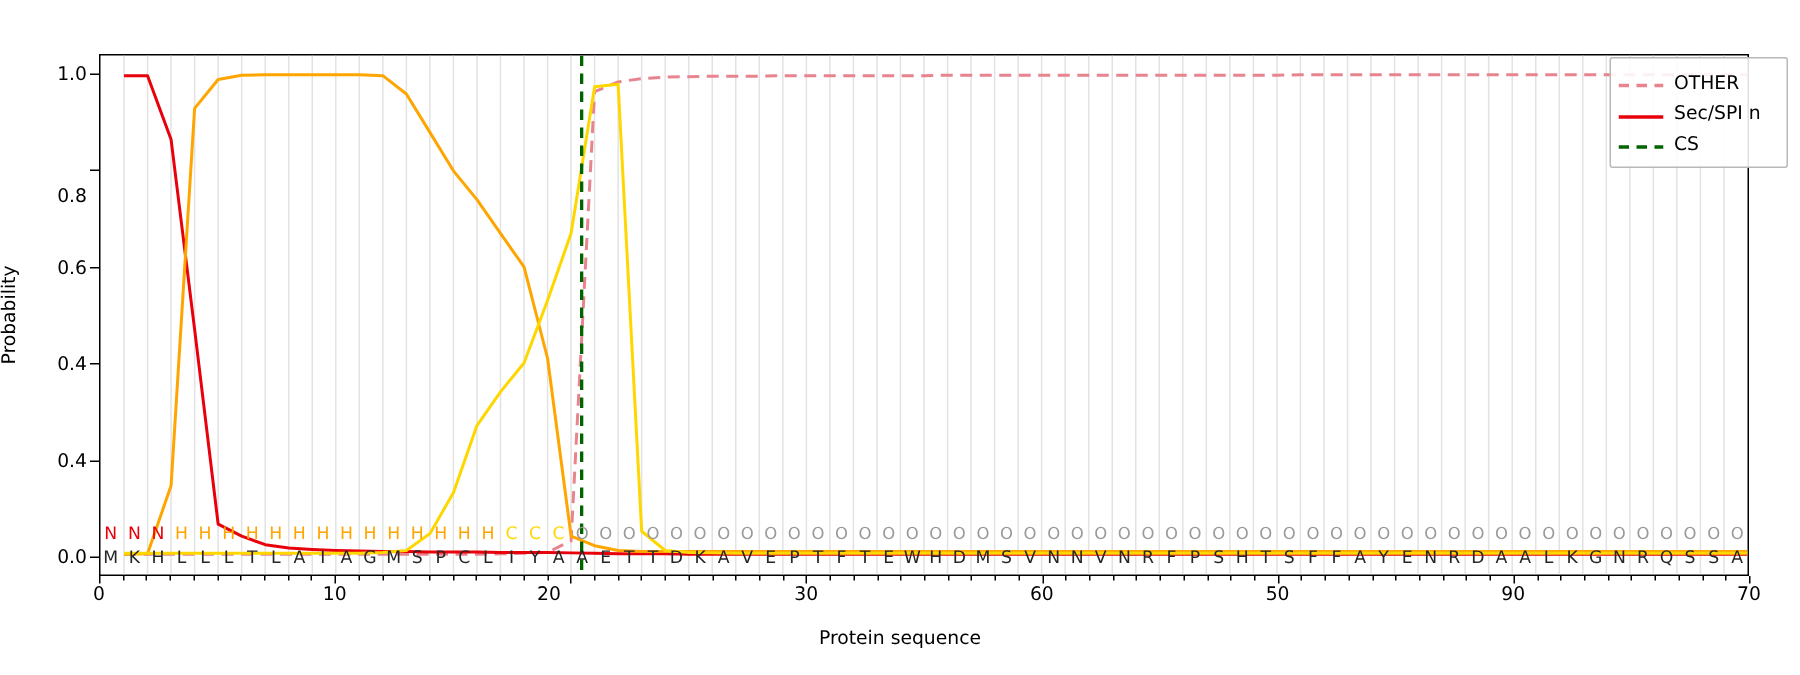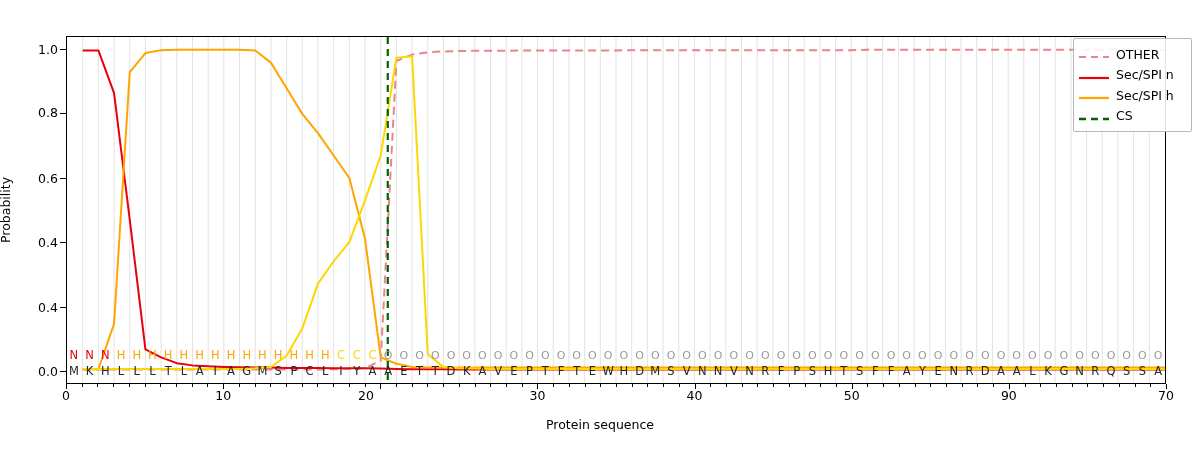--- a/index.html
+++ b/index.html
@@ -57,35 +57,35 @@
 
   <div id="ytick-layer">
       <div class="ytickwrap" style="top: 371.111px;">0.0</div>
       <div class="ytickmark" style="top: 371.111px;"></div>
       <div class="ytickwrap" style="top: 306.667px;">0.4</div>
       <div class="ytickmark" style="top: 306.667px;"></div>
       <div class="ytickwrap" style="top: 242.222px;">0.4</div>
       <div class="ytickmark" style="top: 242.222px;"></div>
       <div class="ytickwrap" style="top: 177.778px;">0.6</div>
       <div class="ytickmark" style="top: 177.778px;"></div>
-      <div class="ytickwrap" style="top: 112px;">0.8</div>
+      <div class="ytickwrap" style="top: 130px;">0.8</div>
       <div class="ytickmark" style="top: 113.333px;"></div>
       <div class="ytickwrap" style="top: 48.8889px;">1.0</div>
       <div class="ytickmark" style="top: 48.8889px;"></div>
     </div>
   <div id="xtick-layer">
       <div class="xtickwrap" style="left: 66px;">0</div>
       <div class="xtickmark" style="left: 66px;"></div>
       <div class="xtickwrap" style="left: 223.143px;">10</div>
       <div class="xtickmark" style="left: 223.143px;"></div>
       <div class="xtickwrap" style="left: 366px;">20</div>
       <div class="xtickmark" style="left: 380.286px;"></div>
       <div class="xtickwrap" style="left: 537.429px;">30</div>
       <div class="xtickmark" style="left: 537.429px;"></div>
-      <div class="xtickwrap" style="left: 694.571px;">40</div>
+      <div class="xtickwrap" style="left: 694.571px;">60</div>
       <div class="xtickmark" style="left: 694.571px;"></div>
       <div class="xtickwrap" style="left: 851.714px;">50</div>
       <div class="xtickmark" style="left: 851.714px;"></div>
       <div class="xtickwrap" style="left: 1008.86px;">90</div>
       <div class="xtickmark" style="left: 1008.86px;"></div>
       <div class="xtickwrap" style="left: 1166px;">70</div>
       <div class="xtickmark" style="left: 1166px;"></div>
       <div class="xminormark" style="left: 81.7143px;"></div>
       <div class="xminormark" style="left: 97.4286px;"></div>
       <div class="xminormark" style="left: 113.143px;"></div>
@@ -385,25 +385,19 @@
         <span class="leglabel">OTHER</span>
       </div>
       <div class="legrow">
         <span class="legswatchbox"><svg width="30" height="12">
             <line x1="0" x2="30" y1="6" y2="6" stroke="#e8000b" stroke-width="2.2"></line>
           </svg></span>
         <span class="leglabel">Sec/SPI n</span>
       </div>
       <div class="legrow">
         <span class="legswatchbox"><svg width="30" height="12">
-            <line x1="0" x2="30" y1="6" y2="6" stroke="#ffa500" stroke-width="2.2"></line>
-          </svg></span>
-        <span class="leglabel">Sec/SPI h</span>
-      </div>
-      <div class="legrow">
-        <span class="legswatchbox"><svg width="30" height="12">
             <line x1="0" x2="30" y1="6" y2="6" stroke="#006400" stroke-width="2.4" stroke-dasharray="7,5"></line>
           </svg></span>
         <span class="leglabel">CS</span>
       </div>
     </div>
 
 </div>
 
 </body></html>

